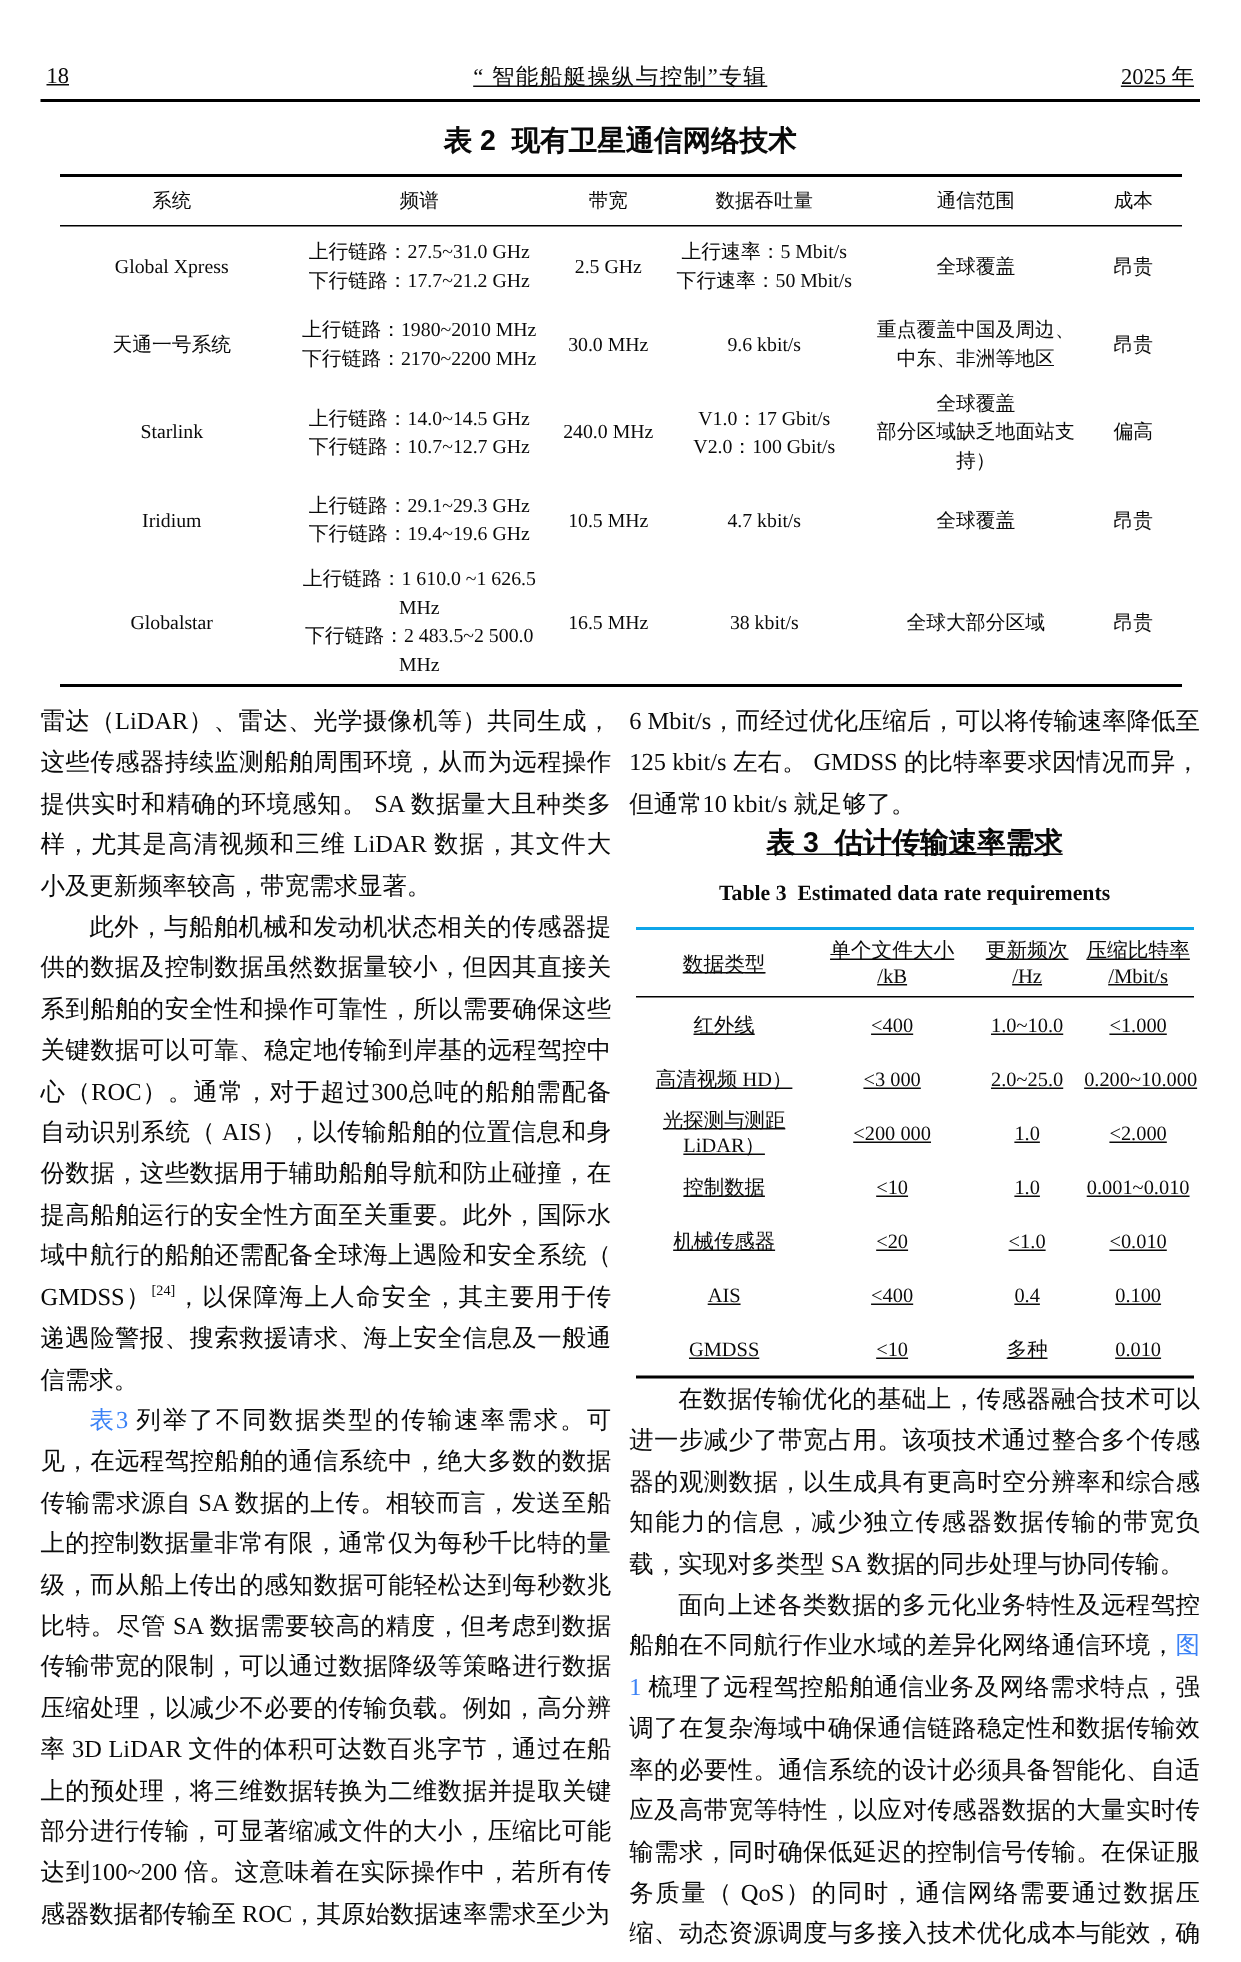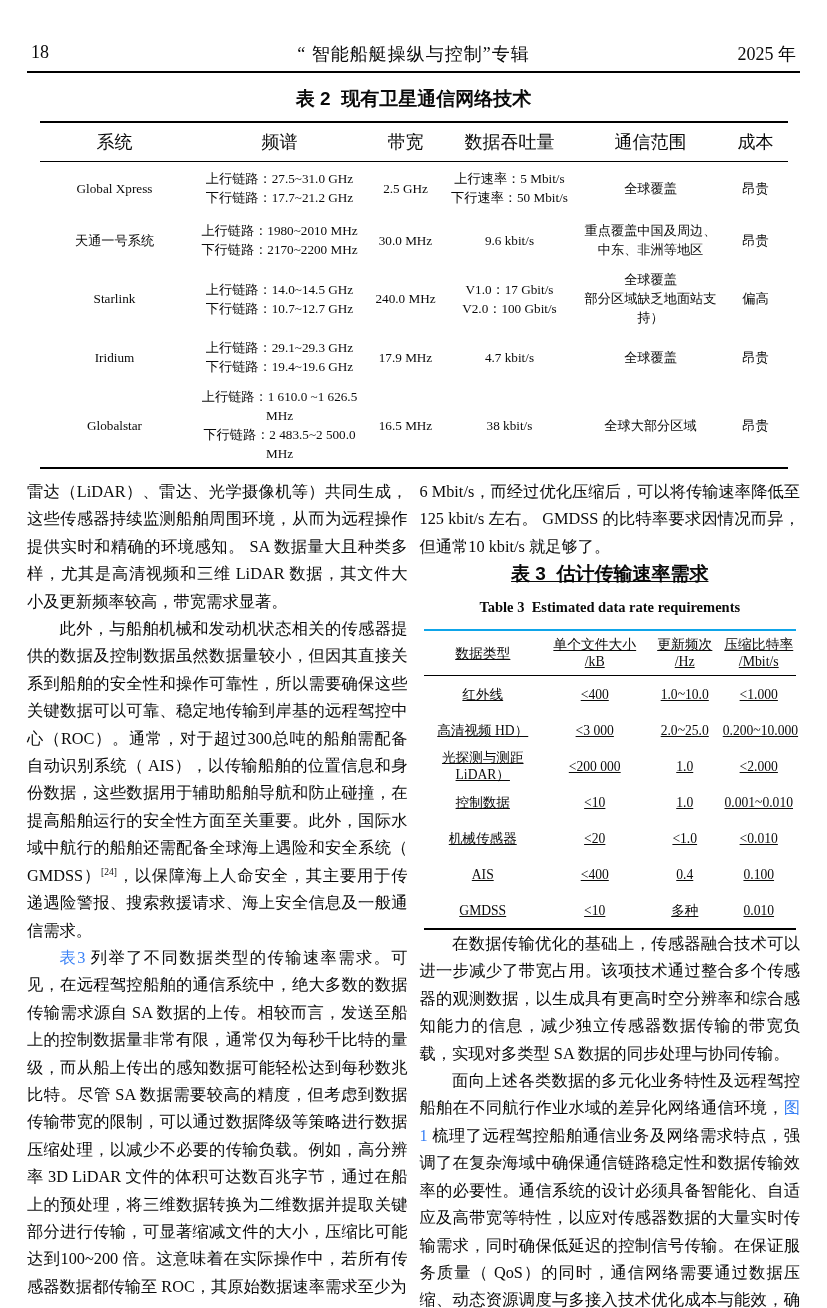--- a/index.html
+++ b/index.html
@@ -6,24 +6,25 @@
   body {
     width:827px; height:1308px; overflow:hidden;
     color:#0a0a0a;
     font-family:"Liberation Serif","DejaVu Serif",serif;
     -webkit-font-smoothing:antialiased;
   }
   .page { padding:0 27px; }
 
   
   .pagehead {
-    display:flex; align-items:flex-start;
+    display:flex; align-items:center;
     padding:42px 4px 5px 4px;
     border-bottom:2px solid #000;
-    font-size:18px;
+    font-size:15px;
+    text-decoration:underline;
   }
   .pagehead .left  { flex:0 0 90px; text-align:left; }
   .pagehead .mid   { flex:1 1 auto; text-align:center; letter-spacing:1px; }
   .pagehead .right { flex:0 0 90px; text-align:right; }
 
   
   .cap-zh {
     text-align:center; font-weight:bold; font-size:19px;
     font-family:"Liberation Sans","DejaVu Sans",sans-serif;
     margin-top:13px; white-space:pre-wrap;
@@ -34,21 +35,21 @@
   }
 
   
   table { border-collapse:collapse; table-layout:fixed; }
   .tbl2 {
     width:748px; margin:9px auto 0 auto;
     font-size:13.2px; text-align:center;
     border-top:2px solid #000; border-bottom:2px solid #000;
   }
   .tbl2 thead th {
-    font-weight:normal; font-size:18px;
+    font-weight:normal; font-size:13px;
     border-bottom:1.5px solid #000; padding:7px 0;
   }
   .tbl2 td { padding:4px 2px; height:44px; line-height:19px; vertical-align:middle; }
   .line:empty { display:none; }
 
   
   .bodytext { display:flex; gap:12px; margin-top:9px; }
   .col { width:385px; font-size:16.3px; line-height:27.4px; text-align:justify; }
   .col p { margin:0; }
   .col p.indent { text-indent:2em; }
@@ -152,21 +153,21 @@
           <div class="line">部分区域缺乏地面站支持）</div>
         </td>
         <td>偏高</td>
       </tr>
       <tr>
         <td>Iridium</td>
         <td>
           <div class="line">上行链路：29.1~29.3 GHz</div>
           <div class="line">下行链路：19.4~19.6 GHz</div>
         </td>
-        <td>17.9 MHz</td>
+        <td>10.5 MHz</td>
         <td>
           <div class="line">4.7 kbit/s</div>
 
         </td>
         <td>
           <div class="line">全球覆盖</div>
 
         </td>
         <td>昂贵</td>
       </tr>

